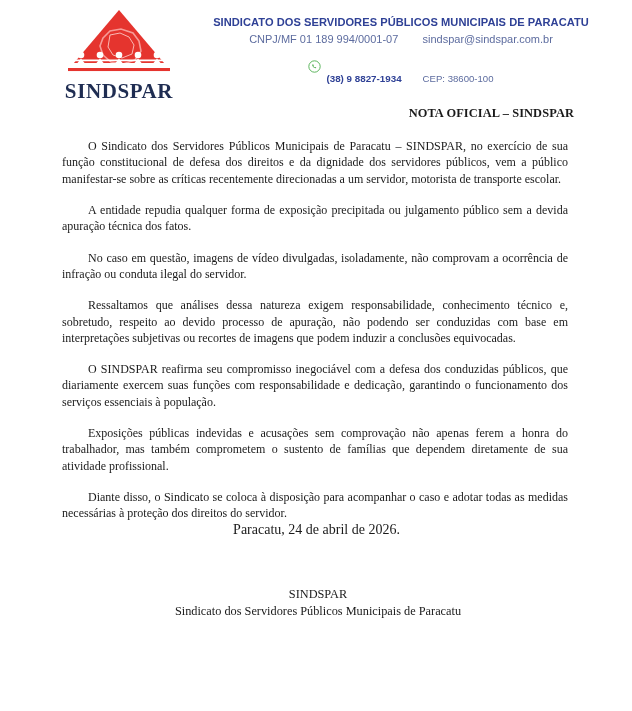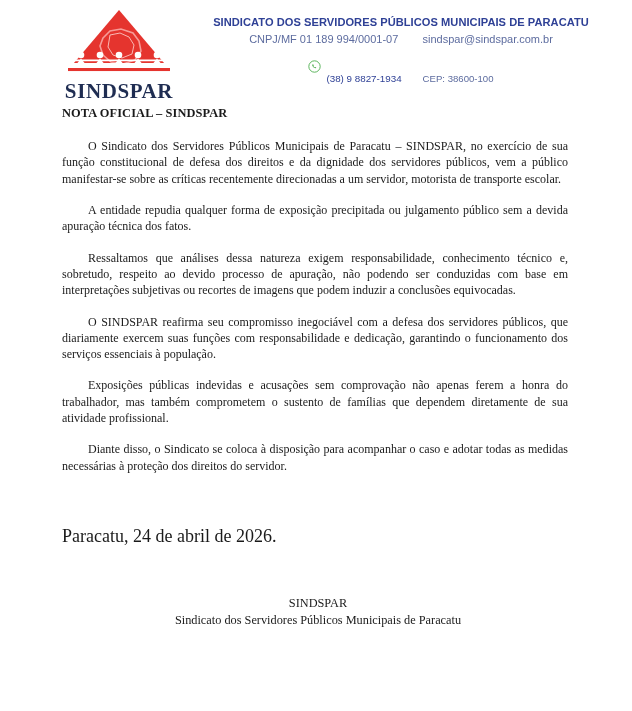--- a/index.html
+++ b/index.html
@@ -84,57 +84,56 @@
     font-size: 9.6px;
     color: #5d6c9f;
   }
   .wa-icon {
     width: 13px;
     height: 13px;
     display: inline-block;
     flex: 0 0 13px;
   }
   .wa-phone {
-    font-weight: normal;
+    font-weight: bold;
     color: #2f4196;
     font-size: 9.8px;
     margin-top: 24px;
   }
   .cep {
     margin-left: 16px;
     margin-top: 24px;
   }
 
   
   .doc {
     padding: 0 58px 0 62px;
   }
   .doc-title {
-    text-align: left;
+    text-align: right;
     font-weight: bold;
     font-size: 12.4px;
     margin: 6px 0 0 0;
     letter-spacing: 0.1px;
   }
   .para {
     font-size: 12px;
     line-height: 1.36;
     text-align: justify;
     margin: 15px 6px 0 0;
     text-indent: 26px;
     hyphens: manual;
   }
   .para:first-of-type {
     margin-top: 17px;
   }
 
   .place-date {
-    font-size: 18px;
-    text-align: left;
-    margin-top: 52px;
+    font-size: 14px;
+    text-align: center;
     padding-right: 3px;
   }
 
   .signature {
     margin-top: 48px;
     text-align: center;
   }
   .sig-name {
     font-size: 12.3px;
     line-height: 1.4;
@@ -210,22 +209,23 @@
     </div>
   </div>
 </div>
 
 <div class="doc">
 
   <div class="doc-title">NOTA OFICIAL – SINDSPAR</div>
 
   <p class="para">O Sindicato dos Servidores Públicos Municipais de Paracatu – SINDSPAR, no exercício de sua função constitucional de defesa dos direitos e da dignidade dos servidores públicos, vem a público manifestar-se sobre as críticas recentemente direcionadas a um servidor, motorista de transporte escolar.</p>
   <p class="para">A entidade repudia qualquer forma de exposição precipitada ou julgamento público sem a devida apuração técnica dos fatos.</p>
+  <p class="para">No caso em questão, imagens de vídeo divulgadas, isoladamente, não comprovam a ocorrência de infração ou conduta  ilegal do servidor.</p>
   <p class="para">Ressaltamos que análises dessa natureza exigem responsabilidade, conhecimento técnico e, sobretudo, respeito ao devido processo de apuração, não podendo ser conduzidas com base em interpretações subjetivas ou recortes de imagens que podem induzir a conclusões equivocadas.</p>
-  <p class="para">O SINDSPAR reafirma seu compromisso inegociável com a defesa dos servidores públicos, que diariamente exercem suas funções com responsabilidade e dedicação, garantindo o funcionamento dos serviços essenciais à população.</p>
+  <p class="para">O SINDSPAR reafirma seu compromisso inegociável com a defesa dos conduzidas públicos, que diariamente exercem suas funções com responsabilidade e dedicação, garantindo o funcionamento dos serviços essenciais à população.</p>
   <p class="para">Exposições públicas indevidas e acusações sem comprovação não apenas ferem a honra do trabalhador, mas também comprometem o sustento de famílias que dependem diretamente de sua atividade profissional.</p>
   <p class="para">Diante disso, o Sindicato se coloca à disposição para acompanhar o caso e adotar todas as medidas necessárias à proteção dos direitos do servidor.</p>
 
   <div class="place-date">Paracatu, 24 de abril de 2026.</div>
 
   <div class="signature">
     <div class="sig-name">SINDSPAR</div>
     <div class="sig-sub">Sindicato dos Servidores Públicos Municipais de Paracatu</div>
   </div>
 

